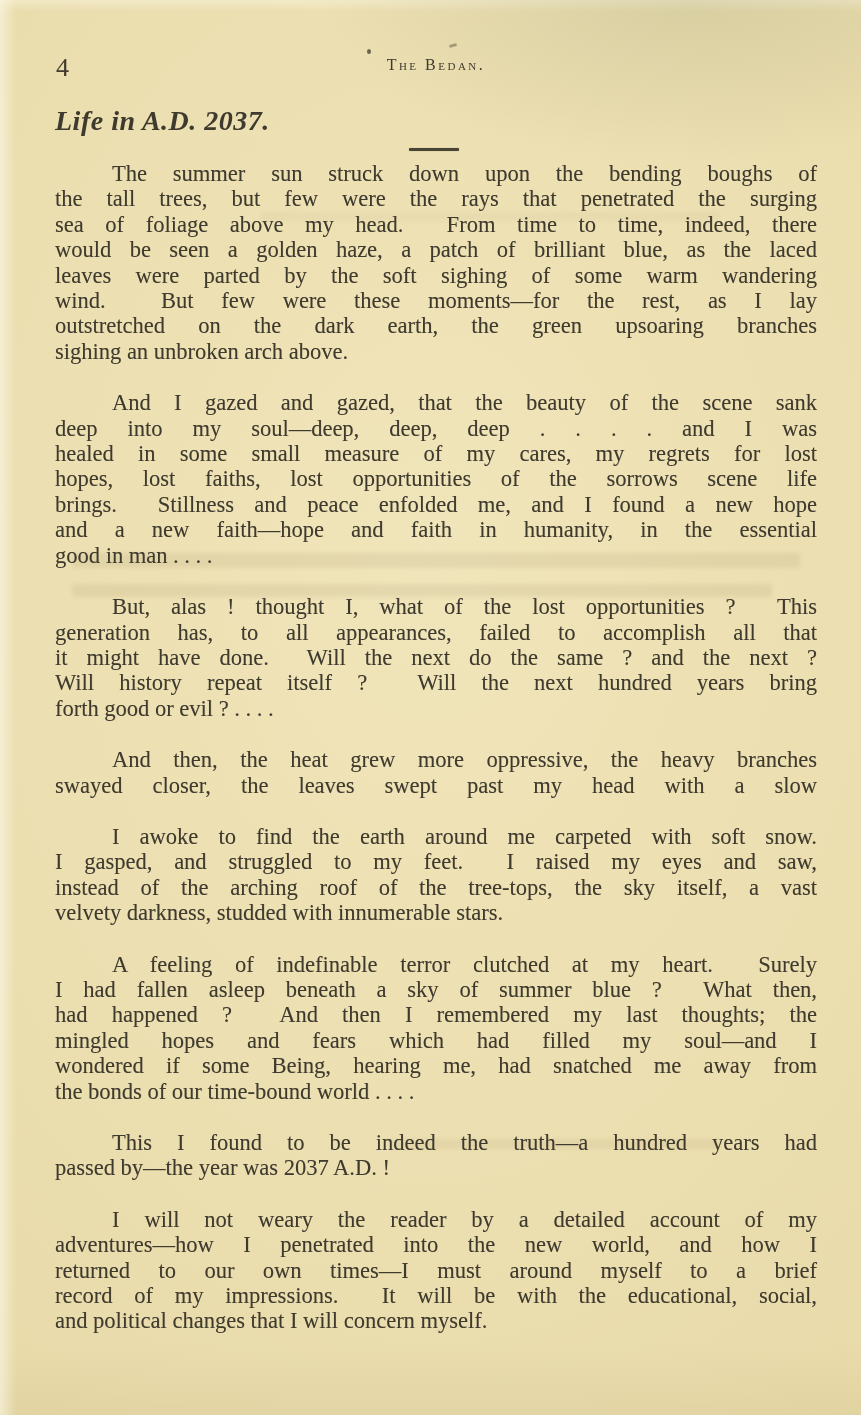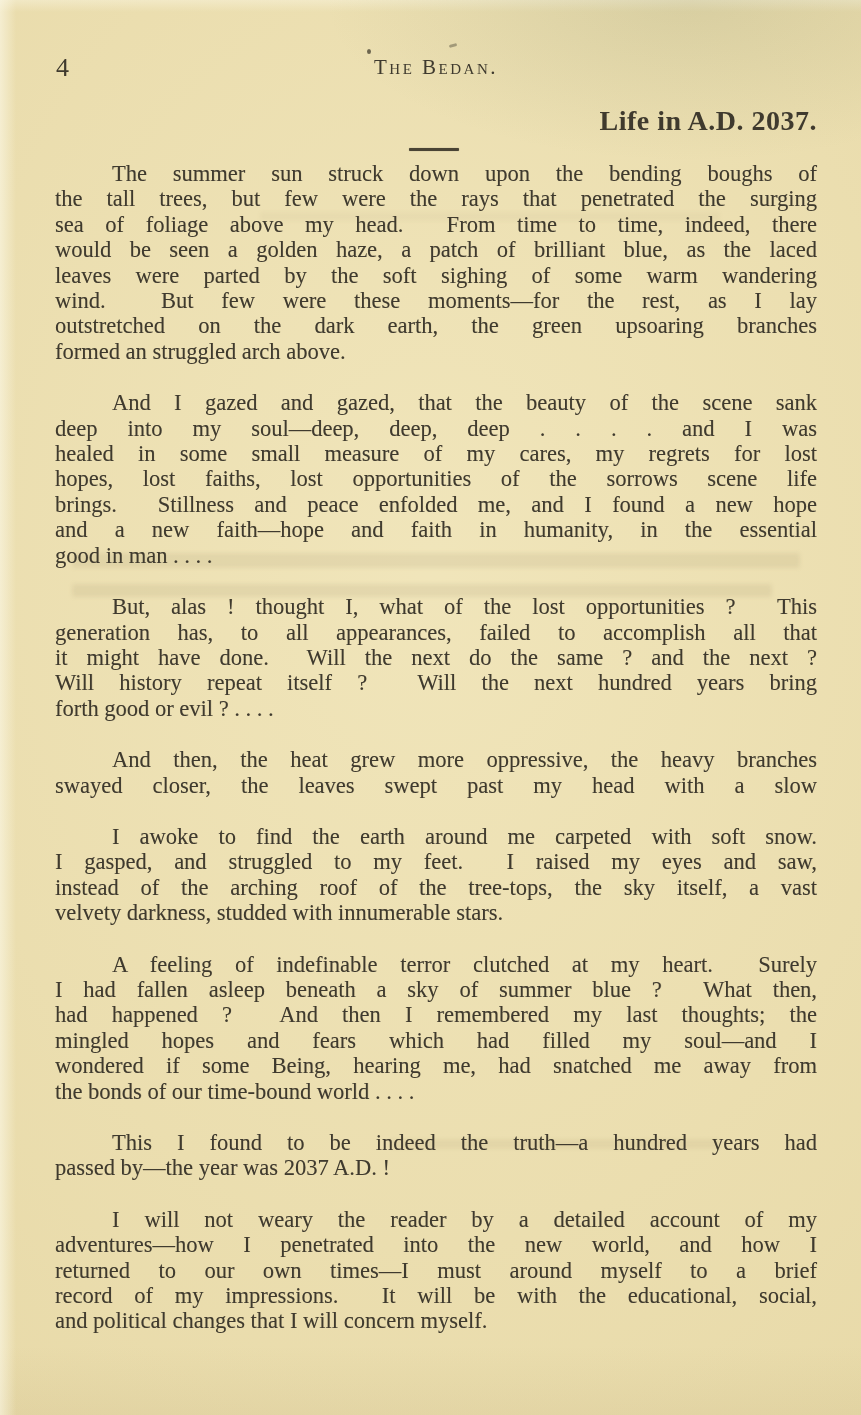--- a/index.html
+++ b/index.html
@@ -20,27 +20,27 @@
     font-family:"Liberation Serif","DejaVu Serif",serif;
     color:var(--ink);
     overflow:hidden;
   }
   .page-num{
     position:absolute;top:55px;left:56px;
     font-size:26px;line-height:1;
   }
   .journal{
     position:absolute;top:57px;left:55px;right:44px;
-    text-align:center;font-size:21px;line-height:1;
+    text-align:center;font-size:16px;line-height:1;
     font-variant:small-caps;letter-spacing:2.5px;
   }
   .article-title{
     position:absolute;top:107px;left:55px;right:44px;
-    text-align:right;font-size:28px;font-weight:bold;
-    letter-spacing:0.5px;line-height:1;
+    text-align:left;font-size:28px;font-weight:bold;
+    letter-spacing:0.5px;line-height:1;font-style:italic;
   }
   .rule{
     position:absolute;top:148px;left:409px;width:50px;height:3px;
     background:#4a4435;border-radius:1px;
     box-shadow:0 0 1px rgba(74,68,53,0.6);
   }
   .body-text{
     position:absolute;top:161px;left:55px;width:762px;
     font-size:22.5px;line-height:25.4px;
     text-shadow:0.3px 0.3px 0.5px rgba(63,58,46,0.28);
@@ -80,21 +80,21 @@
 
   <div class="body-text">
       <div class="para">
         <div class="line first">The summer sun struck down upon the bending boughs of</div>
         <div class="line">the tall trees, but few were the rays that penetrated the surging</div>
         <div class="line">sea of foliage above my head.&nbsp; From time to time, indeed, there</div>
         <div class="line">would be seen a golden haze, a patch of brilliant blue, as the laced</div>
         <div class="line">leaves were parted by the soft sighing of some warm wandering</div>
         <div class="line">wind.&nbsp; But few were these moments—for the rest, as I lay</div>
         <div class="line">outstretched on the dark earth, the green upsoaring branches</div>
-        <div class="line last">formed an struggled arch above.</div>
+        <div class="line last">sighing an unbroken arch above.</div>
       </div>
       <div class="para">
         <div class="line first">And I gazed and gazed, that the beauty of the scene sank</div>
         <div class="line">deep into my soul—deep, deep, deep . . . . and I was</div>
         <div class="line">healed in some small measure of my cares, my regrets for lost</div>
         <div class="line">hopes, lost faiths, lost opportunities of the sorrows scene life</div>
         <div class="line">brings.&nbsp; Stillness and peace enfolded me, and I found a new hope</div>
         <div class="line">and a new faith—hope and faith in humanity, in the essential</div>
         <div class="line last">good in man . . . .</div>
       </div>

